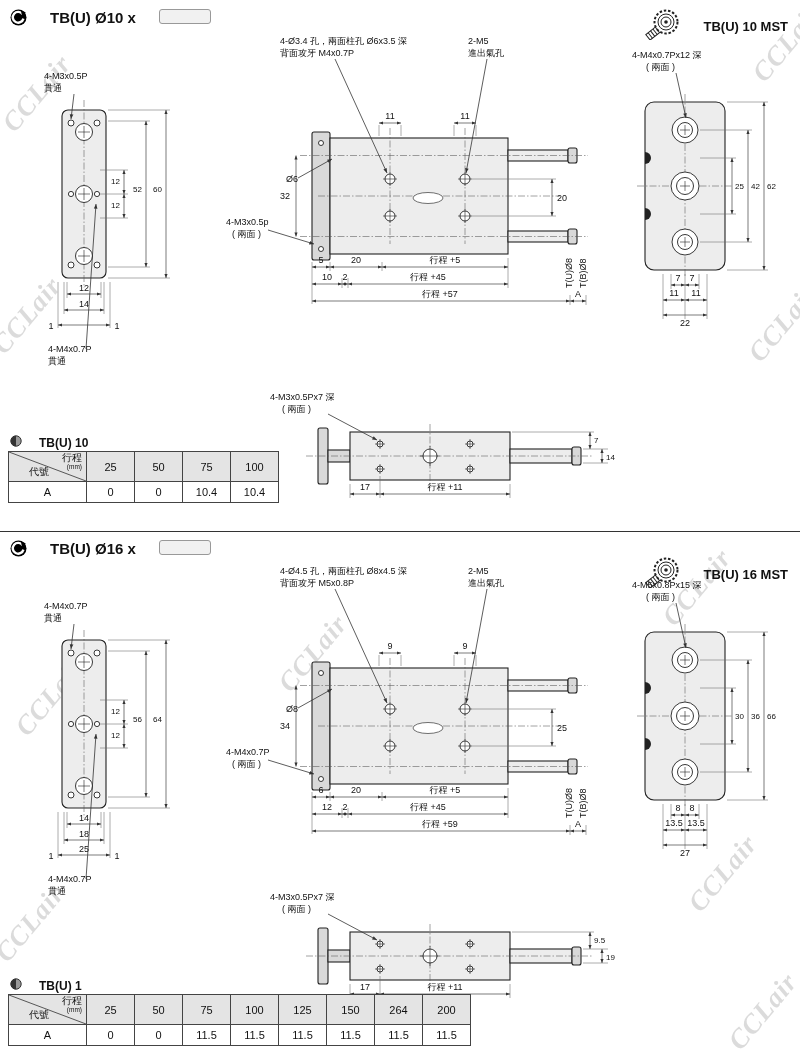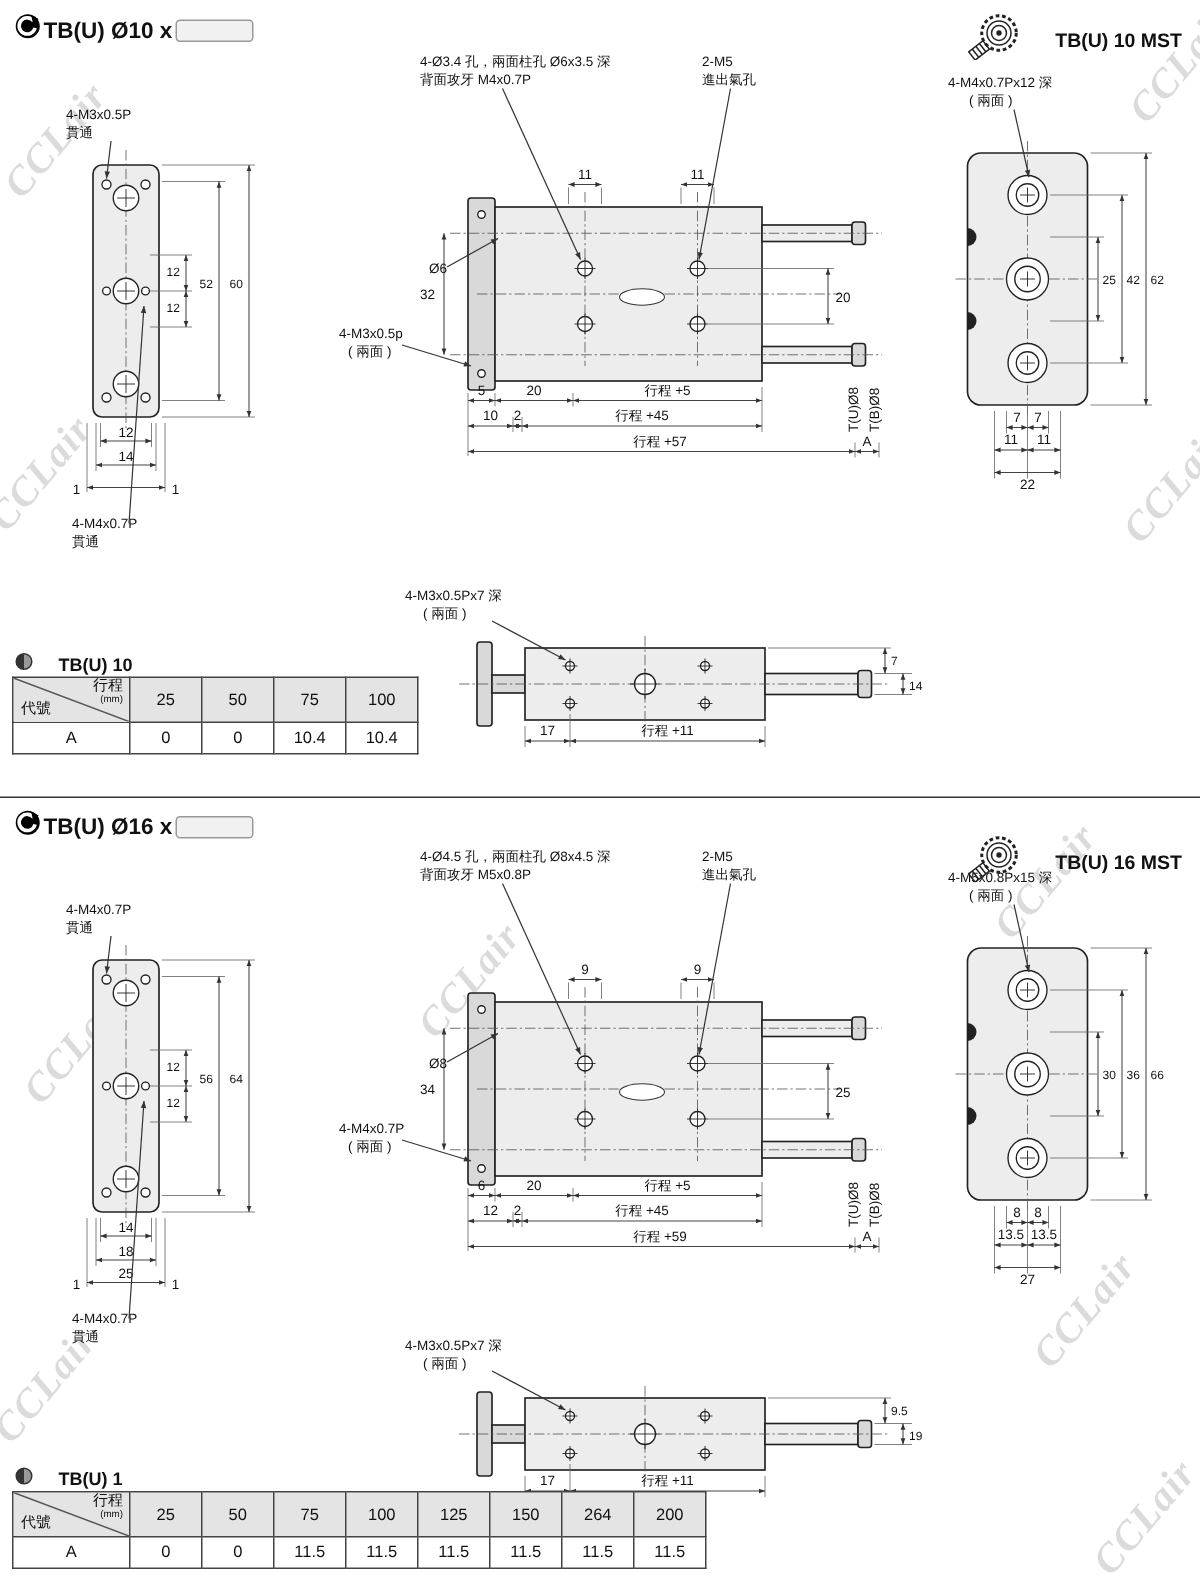--- a/index.html
+++ b/index.html
@@ -1,20 +1,20 @@
 <!DOCTYPE html>
 <html><head>
 <meta charset="utf-8">
 <style>
   *{margin:0;padding:0;box-sizing:border-box}
   html,body{width:800px;height:1056px}
   body{position:relative;background:#fff;font-family:"Liberation Sans",sans-serif;color:#111;overflow:hidden}
   .wm{position:absolute;font-family:"Liberation Serif",serif;font-style:italic;font-weight:bold;
       font-size:27px;color:#c4c4c4;opacity:.6;transform:rotate(-50deg);letter-spacing:1px;pointer-events:none;z-index:0}
-  .hdr{position:absolute;display:flex;align-items:center;gap:2px;z-index:3}
+  .hdr{position:absolute;display:flex;align-items:flex-start;gap:23px;z-index:3}
   .hdr .title{font-weight:bold;font-size:15px}
   .sizebox{width:52px;height:15px;border:1px solid #999;background:#f1f1f1;border-radius:3px}
   .mst{position:absolute;display:flex;align-items:center;gap:23px;z-index:3}
   .mst .lbl{font-weight:bold;font-size:13px}
   svg.drw{position:absolute;left:0;z-index:1}
   svg text{font-family:"Liberation Sans",sans-serif}
   .t{font-size:9px;fill:#111}
   .tc{font-size:9px;fill:#111;text-anchor:middle}
   .ts{font-size:8px;fill:#111}
   .out{fill:#ededed;stroke:#222;stroke-width:1.1}
@@ -28,21 +28,21 @@
   .divider{position:absolute;left:0;top:531px;width:800px;border-top:1.5px solid #333;z-index:2}
   .tbl-title{position:absolute;display:flex;align-items:center;gap:17px;font-weight:bold;font-size:12px;z-index:3}
   table.spec{position:absolute;border-collapse:collapse;font-size:11px;z-index:3;background:#fff}
   .spec th,.spec td{border:1px solid #444;text-align:center;width:48px;height:21px;font-weight:normal;background:#fff}
   .spec thead th{background:#e4e4e4;height:30px}
   .spec .corner,.spec .rowlbl{width:78px}
   .spec .corner{position:relative;padding:12px}
   .corner .diag{position:absolute;left:0;top:0;width:100%;height:100%}
   .corner .ct{position:absolute;right:4px;top:1px;text-align:right;line-height:1.05;font-size:10px}
   .corner .cu{display:block;font-size:6.5px}
-  .corner .cb{position:absolute;left:5px;bottom:2px;font-size:10px}
+  .corner .cb{position:absolute;left:20px;bottom:2px;font-size:10px}
 </style>
 </head>
 <body>
 
 <div class="wm" style="left:-8px;top:78px">CCLair</div>
 <div class="wm" style="left:742px;top:28px">CCLair</div>
 <div class="wm" style="left:-18px;top:300px">CCLair</div>
 <div class="wm" style="left:738px;top:308px">CCLair</div>
 <div class="wm" style="left:268px;top:638px">CCLair</div>
 <div class="wm" style="left:652px;top:572px">CCLair</div>

